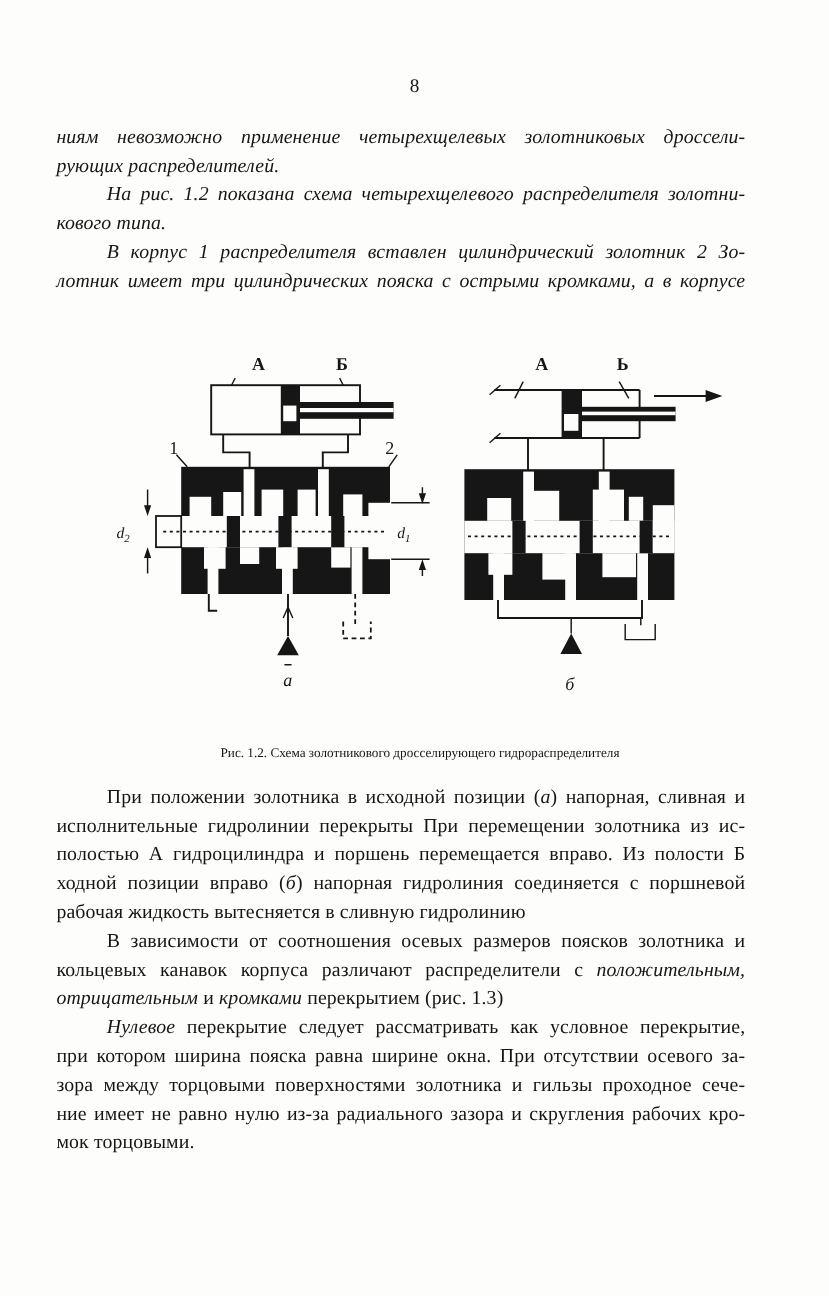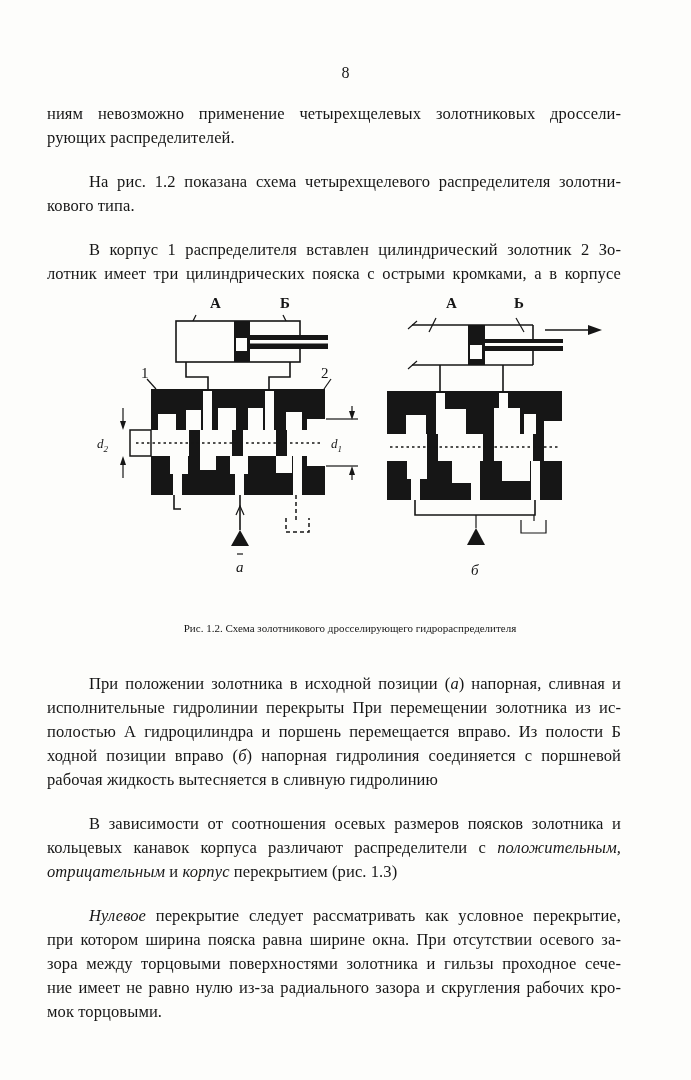--- a/index.html
+++ b/index.html
@@ -9,25 +9,25 @@
     font-family:"Liberation Serif", serif;
   }
   .pagenum{
     position:absolute;top:64px;left:0;width:691px;
     text-align:center;font-size:16px;
   }
   .tb{
     position:absolute;left:47px;width:574px;
     font-size:16.5px;line-height:24px;letter-spacing:.1px;
   }
-  #tb-upper{top:102px;}
+  #tb-upper{top:102px;font-style:italic;}
   #tb-lower{top:652px;}
   .line{text-align:justify;text-align-last:justify;}
   .line.last{text-align-last:left;}
-  .line.ind{text-indent:42px;margin-top:20px;}
+  .line.ind{text-indent:42px;}
   .it{font-style:italic;}
   .caption{
     position:absolute;top:622px;left:50px;width:600px;
     text-align:center;font-size:11px;
   }
   svg.figure{position:absolute;left:90px;top:288px;}
   svg text{font-family:"Liberation Serif", serif;fill:#161616;}
   .biglbl{font-weight:bold;font-size:15px;}
   .num{font-size:15px;}
   .dim{font-style:italic;font-size:13px;}
@@ -206,19 +206,19 @@
 <div class="caption">Рис. 1.2. Схема золотникового дросселирующего гидрораспределителя</div>
 
 <div class="tb" id="tb-lower">
     <div class="line ind"><span>При положении золотника в исходной позиции (</span><span class="it">а</span><span>) напорная, сливная и</span></div>
     <div class="line"><span>исполнительные гидролинии перекрыты При перемещении золотника из ис-</span></div>
     <div class="line"><span>полостью А гидроцилиндра и поршень перемещается вправо. Из полости Б</span></div>
     <div class="line"><span>ходной позиции вправо (</span><span class="it">б</span><span>) напорная гидролиния соединяется с поршневой</span></div>
     <div class="line last"><span>рабочая жидкость вытесняется в сливную гидролинию</span></div>
     <div class="line ind"><span>В зависимости от соотношения осевых размеров поясков золотника и</span></div>
     <div class="line"><span>кольцевых канавок корпуса различают распределители с </span><span class="it">положительным,</span></div>
-    <div class="line last"><span class="it">отрицательным</span><span> и </span><span class="it">корпус</span><span> перекрытием (рис. 1.3)</span></div>
+    <div class="line last"><span class="it">отрицательным</span><span> и </span><span class="it">кромками</span><span> перекрытием (рис. 1.3)</span></div>
     <div class="line ind"><span class="it">Нулевое</span><span> перекрытие следует рассматривать как условное перекрытие,</span></div>
     <div class="line"><span>при котором ширина пояска равна ширине окна. При отсутствии осевого за-</span></div>
     <div class="line"><span>зора между торцовыми поверхностями золотника и гильзы проходное сече-</span></div>
     <div class="line"><span>ние имеет не равно нулю из-за радиального зазора и скругления рабочих кро-</span></div>
     <div class="line last"><span>мок торцовыми.</span></div>
   </div>
 
 </body></html>

